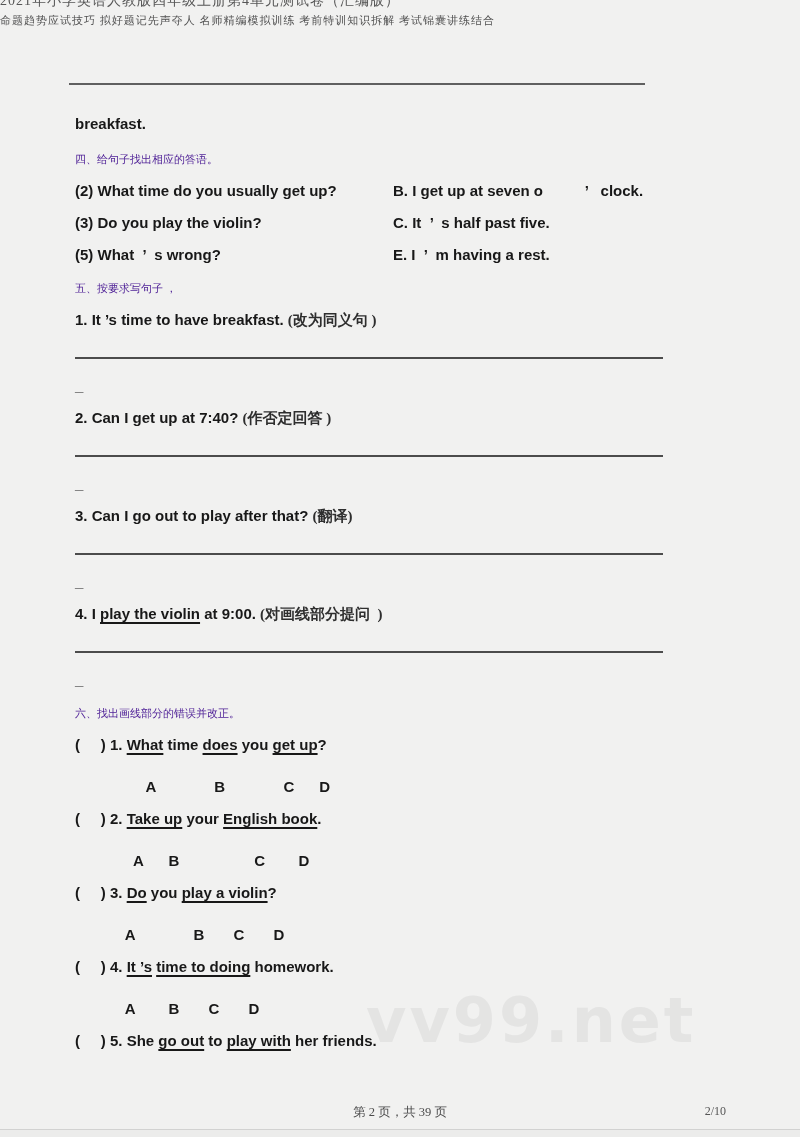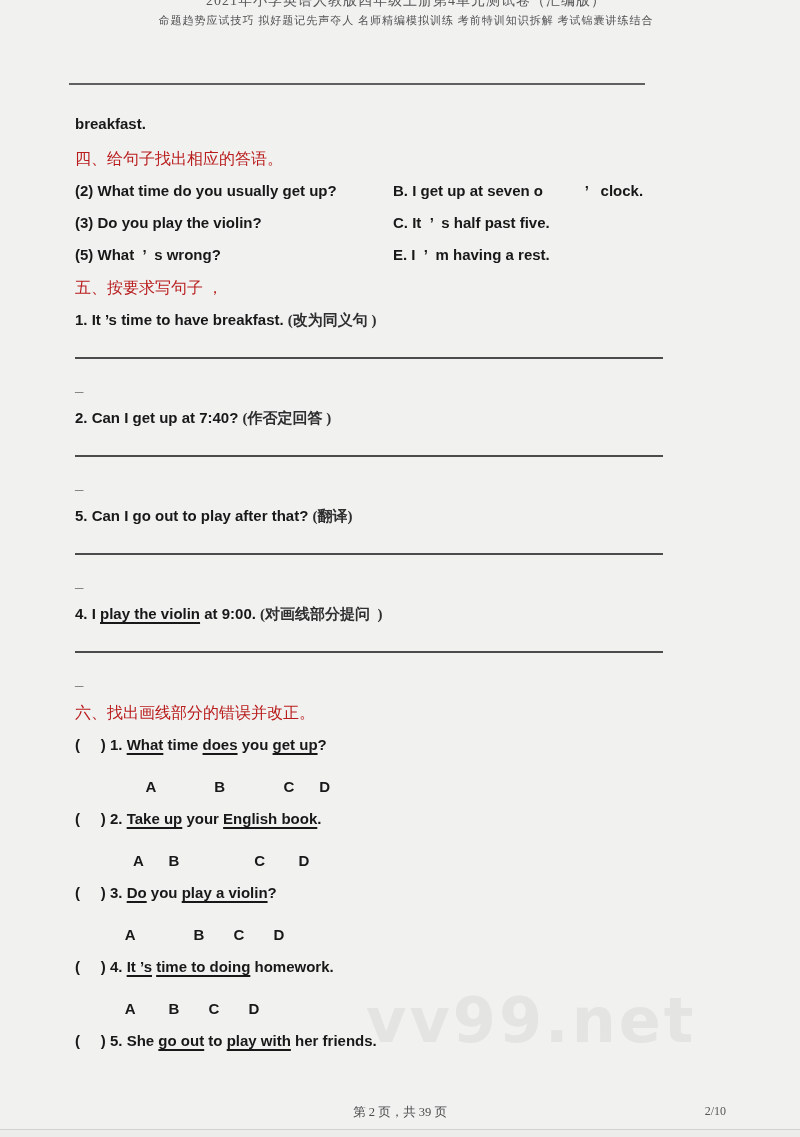--- a/index.html
+++ b/index.html
@@ -11,28 +11,28 @@
     font-family:"Liberation Sans", sans-serif;
     color:#1c1c1c;
   }
   .watermark {
     position:absolute; left:366px; top:984px;
     font-family:"DejaVu Sans", sans-serif;
     font-weight:700; font-size:62px; letter-spacing:3px;
     color:#e4e4e3; z-index:0; user-select:none;
   }
   .doc { position:relative; z-index:1; }
-  .header { text-align:center; color:#4e4e4e; font-family:"Liberation Serif", serif;padding-left:12px; }
+  .header { text-align:left; color:#4e4e4e; font-family:"Liberation Serif", serif; }
   .header-line1-clip { height:9px; overflow:hidden; }
   .header-line1 { display:block; font-size:14px; line-height:15px; margin-top:-7px; letter-spacing:1px; color:#565656; }
   .header-line2 { font-size:11px; line-height:18px; margin-top:2px; letter-spacing:1px; color:#515151; }
   .content { padding-left:75px; padding-right:96px; }
   .top-rule { height:2px; background:#606060; width:576px; margin-left:-6px; margin-top:54px; }
   .en { font-weight:700; font-size:15px; line-height:20px; white-space:pre-wrap; color:#181818; }
-  .cjk-title { font-family:"Liberation Serif", serif; font-size:16px; line-height:20px; color:#b91c1c; white-space:pre-wrap; }
+  .cjk-title { font-family:"Liberation Serif", serif; font-size:11px; line-height:20px; color:#4c1d95; white-space:pre-wrap; }
   .carryover { margin-top:29px; }
   .sec4-title { margin-top:15px; }
   .match-row { display:flex; margin-top:12px; }
   .match-q { width:318px; flex:none; }
   .match-a.indent { padding-left:34px; }
   .sec5-title { margin-top:13px; }
   .rw-sentence { margin-top:12px; }
   .rw-sentence .cn, .corr-sentence .cn {
     font-weight:700; font-family:"Liberation Serif", serif; color:#2e2e2e;
   }
@@ -82,21 +82,21 @@
       </div>
 
     <div class="cjk-title sec5-title">五、按要求写句子 ，</div>
     <div id="rewrite-items">
         <div class="en rw-sentence"><span>1. It ’s time to have breakfast. </span><span class="cn">(改为同义句 )</span></div>
         <div class="ans-rule"></div>
         <div class="en blank-mark">_</div>
         <div class="en rw-sentence"><span>2. Can I get up at 7:40? </span><span class="cn">(作否定回答 )</span></div>
         <div class="ans-rule"></div>
         <div class="en blank-mark">_</div>
-        <div class="en rw-sentence"><span>5. Can I go out to play after that? </span><span class="cn">(翻译)</span></div>
+        <div class="en rw-sentence"><span>3. Can I go out to play after that? </span><span class="cn">(翻译)</span></div>
         <div class="ans-rule"></div>
         <div class="en blank-mark">_</div>
         <div class="en rw-sentence"><span>4. I </span><span class="u">play the violin</span><span> at 9:00. </span><span class="cn">(对画线部分提问  )</span></div>
         <div class="ans-rule"></div>
         <div class="en blank-mark">_</div>
       </div>
 
     <div class="cjk-title sec6-title">六、找出画线部分的错误并改正。</div>
     <div id="correction-items">
         <div class="en corr-sentence"><span>(     ) 1. </span><span class="u">What</span><span> time </span><span class="u">does</span><span> you </span><span class="u">get up</span><span>?</span></div>

